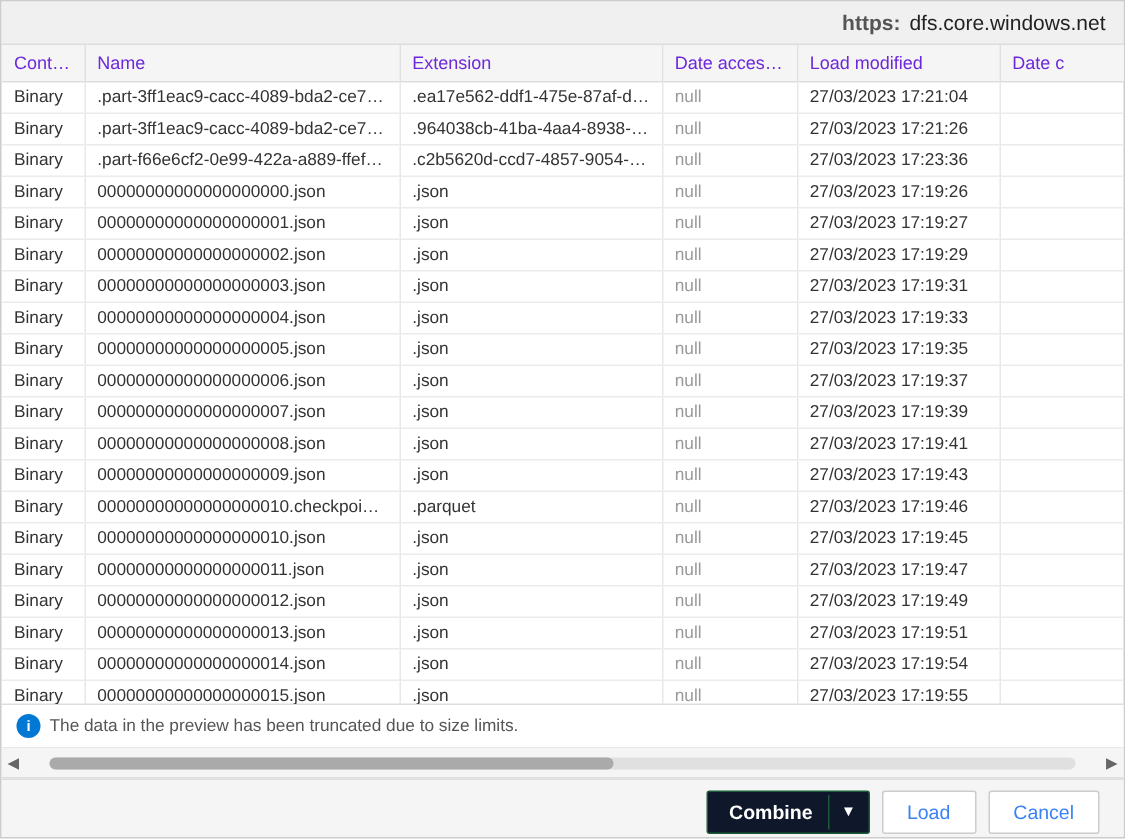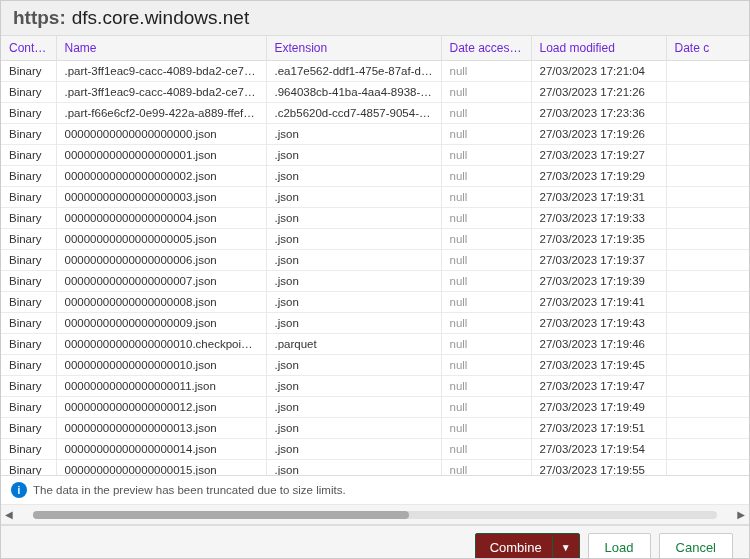--- a/index.html
+++ b/index.html
@@ -8,26 +8,27 @@
       font-size: 12px;
       background: #fff;
       width: 750px;
       height: 559px;
       overflow: hidden;
       border: 1px solid #ccc;
     }
     .title-bar {
       background: #f0f0f0;
       padding: 6px 12px;
-      font-size: 19px;
+      font-size: 14px;
       color: #333;
       border-bottom: 1px solid #ddd;
       display: flex;
       align-items: center;
       gap: 6px;
+      justify-content: flex-end;
     }
     .title-bar .url-label {
       font-weight: 600;
       color: #555;
     }
     .title-bar .url-value {
       color: #222;
       font-weight: 400;
     }
     .table-container {
@@ -137,33 +138,34 @@
       align-items: center;
       justify-content: flex-end;
       padding: 0 16px;
       gap: 8px;
     }
     .btn {
       padding: 6px 16px;
       font-size: 13px;
       border: 1px solid #ccc;
       background: #fff;
-      color: #15803d;
+      color: #3b82f6;
       cursor: pointer;
       border-radius: 2px;
     }
     .btn-combine {
-      background: #7f1d1d;
+      background: #0f172a;
       color: #fff;
       border: 1px solid #1a5c37;
       padding: 6px 0 6px 14px;
       display: flex;
       align-items: center;
       gap: 0;
       border-radius: 2px;
+      font-weight: bold;
     }
     .btn-combine-text {
       font-size: 13px;
       color: #fff;
     }
     .btn-combine-arrow {
       padding: 6px 8px;
       border-left: 1px solid #1a5c37;
       font-size: 10px;
       color: #fff;

